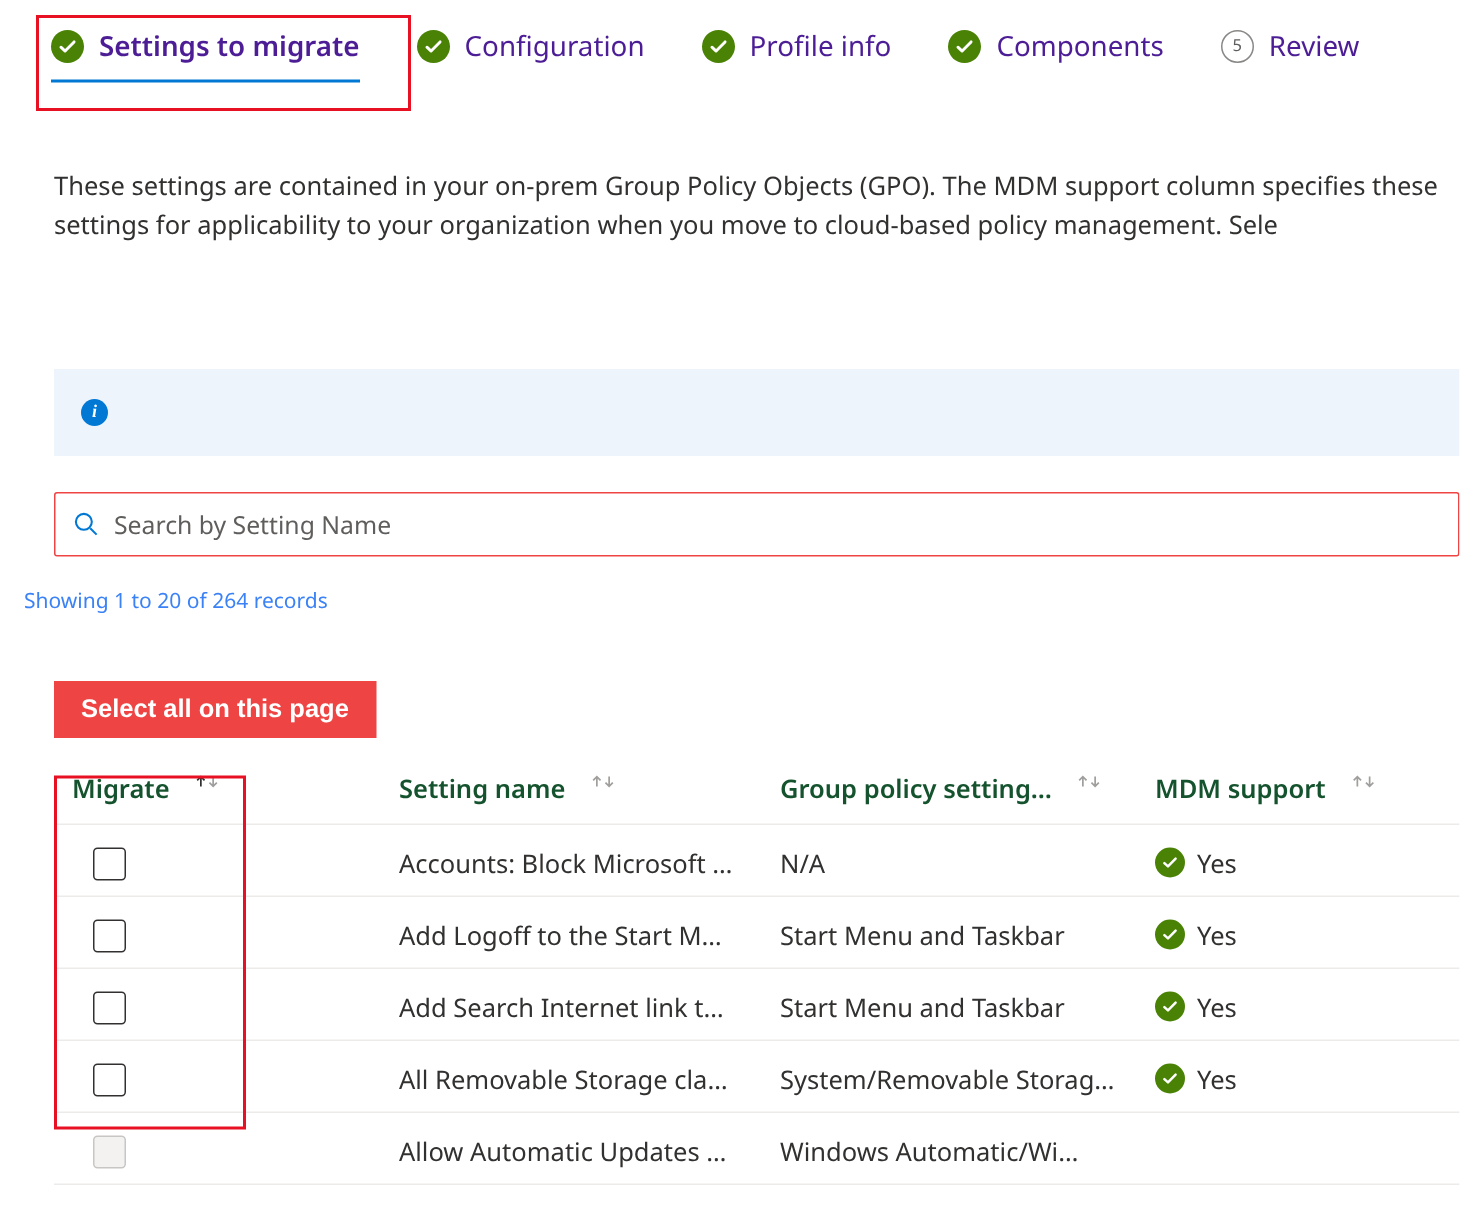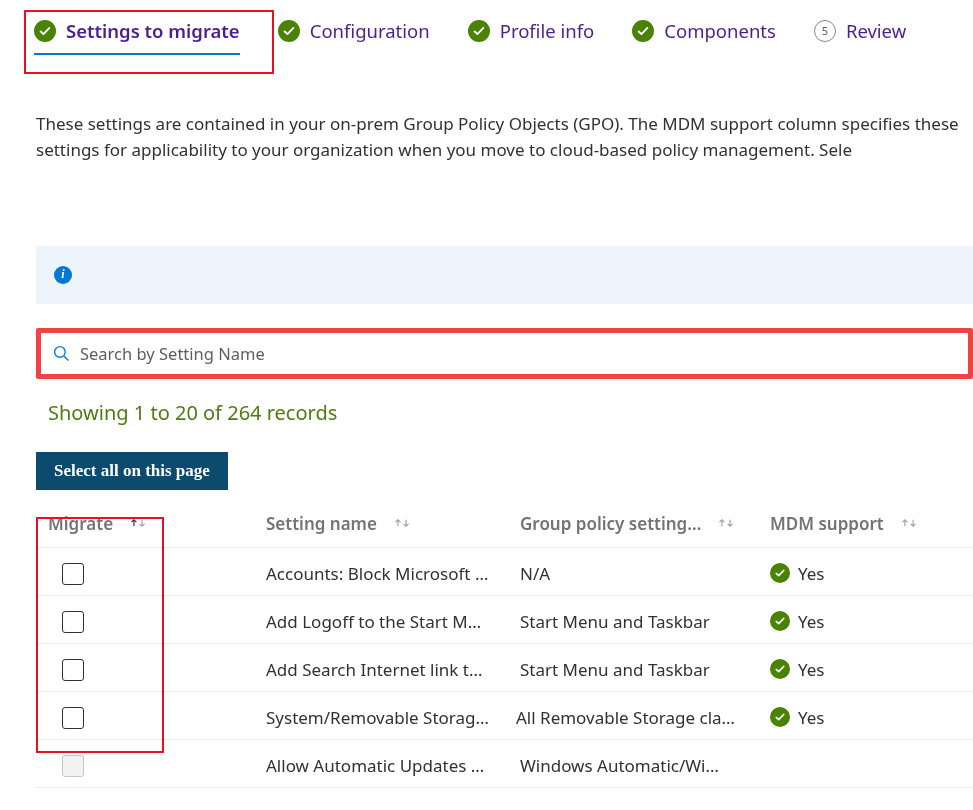--- a/index.html
+++ b/index.html
@@ -91,69 +91,68 @@
       justify-content: center;
       font-size: 12px;
       font-weight: bold;
       font-style: italic;
       font-family: Georgia, serif;
       flex-shrink: 0;
     }
     .info-text { font-size: 16px; color: #323130; }
     .search-wrap {
       margin: 24px 0 0 36px;
-      border: 5px solid #ef4444;
+      border: 1px solid #ef4444;
       border-radius: 2px;
       display: flex;
       align-items: center;
       padding: 9px 12px;
       gap: 10px;
     }
     .search-icon { color: #0078d4; flex-shrink: 0; }
     .search-input {
       border: none;
       outline: none;
       font-size: 16.5px;
       font-family: inherit;
       width: 100%;
       color: #323130;
     }
     .search-input::placeholder { color: #605e5c; }
     .record-count {
-      margin: 20px 0 0 48px;
-      font-size: 20px;
-      color: #4d7c0f;
+      margin: 20px 0 0 16px;
+      font-size: 14px;
+      color: #3b82f6;
     }
     .select-all-btn {
-      margin: 26px 0 0 36px;
-      background: #0c4a6e;
+      margin: 44px 0 0 36px;
+      background: #ef4444;
       color: #fff;
       border: none;
       padding: 9px 18px;
       font-size: 17px;
-      font-family: Liberation Serif, serif;
+      font-family: Liberation Sans, sans-serif;
       font-weight: 600;
       cursor: pointer;
     }
     .table {
       margin: 10px 0 0 36px;
       width: calc(100% - 36px);
     }
     .thead {
       display: flex;
       border-bottom: 1px solid #edebe9;
       padding: 12px 0;
     }
     .th {
       display: flex;
-      align-items: center;
       gap: 16px;
       font-size: 17px;
       font-weight: 600;
-      color: #737373;
+      color: #14532d;
     }
     .col-migrate { width: 230px; padding-left: 12px; }
     .col-setting { width: 254px; }
     .col-group   { width: 250px; }
     .col-mdm     { flex: 1; }
     .sort-icon { color: #605e5c; display: flex; gap: 0; }
     .tbody .row {
       display: flex;
       align-items: flex-end;
       border-bottom: 1px solid #edebe9;
@@ -359,22 +358,22 @@
               </svg>
             </div>
             <span>Yes</span>
           </div>
         </div>
       </div>
       <div class="row">
         <div class="td col-migrate">
           <div class="checkbox"></div>
         </div>
+        <div class="td col-setting">All Removable Storage cla…</div>
         <div class="td col-group">System/Removable Storag…</div>
-        <div class="td col-setting">All Removable Storage cla…</div>
         <div class="td col-mdm">
           <div class="mdm-cell">
             <div class="status-icon yes">
               <svg viewBox="0 0 16 16">
                 <path d="M3 8.5 L6.2 11.5 L13 4.5" stroke="#fff" stroke-width="2.2" fill="none" stroke-linecap="round" stroke-linejoin="round"></path>
               </svg>
             </div>
             <span>Yes</span>
           </div>
         </div>

